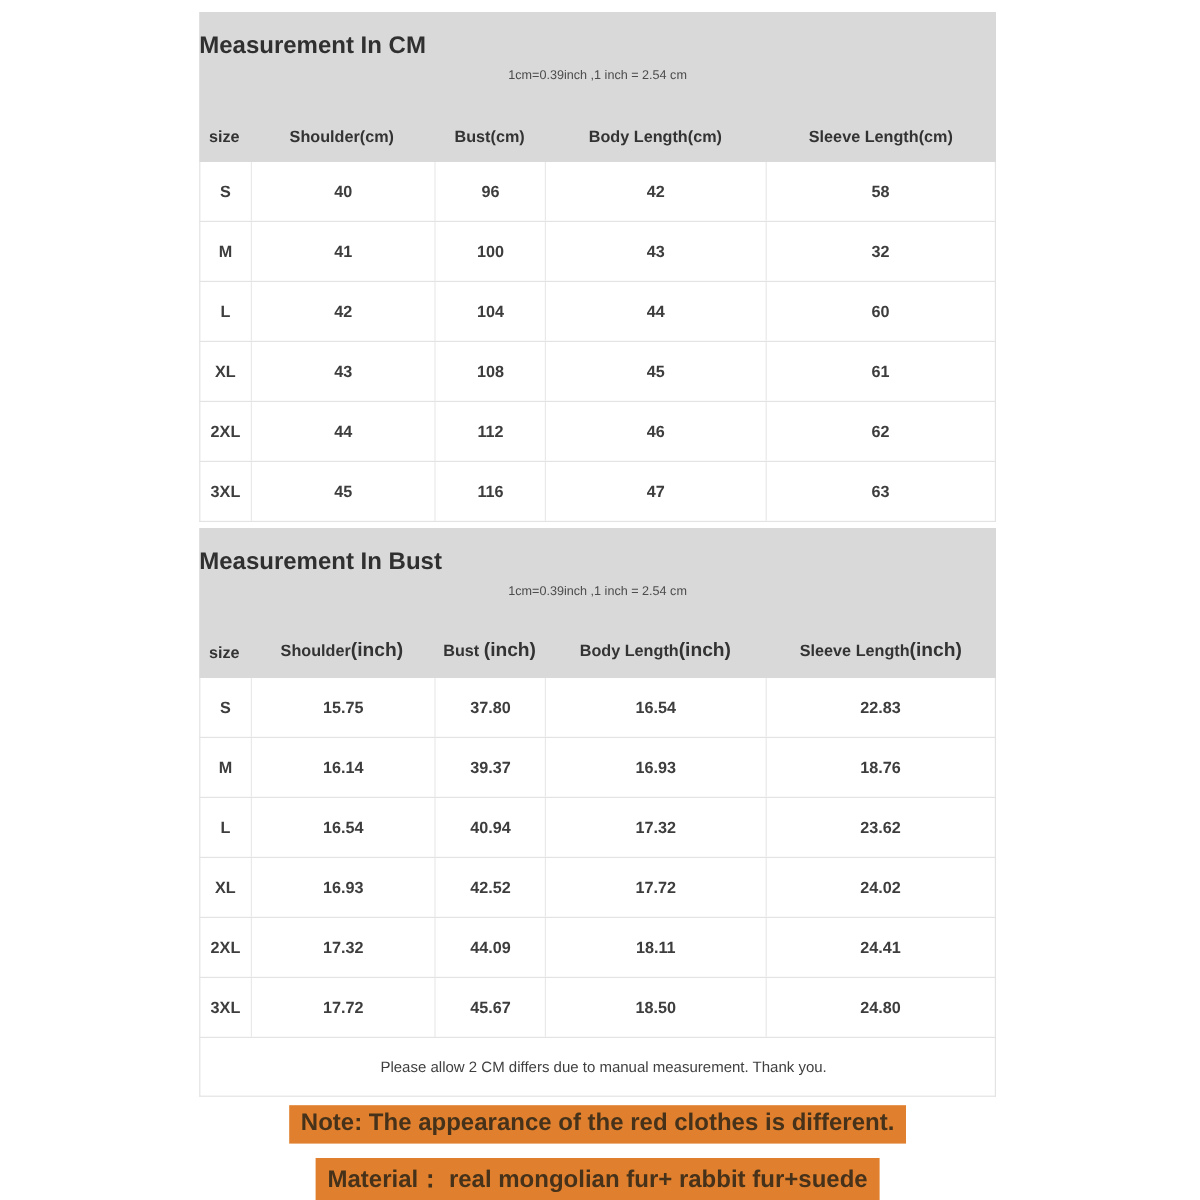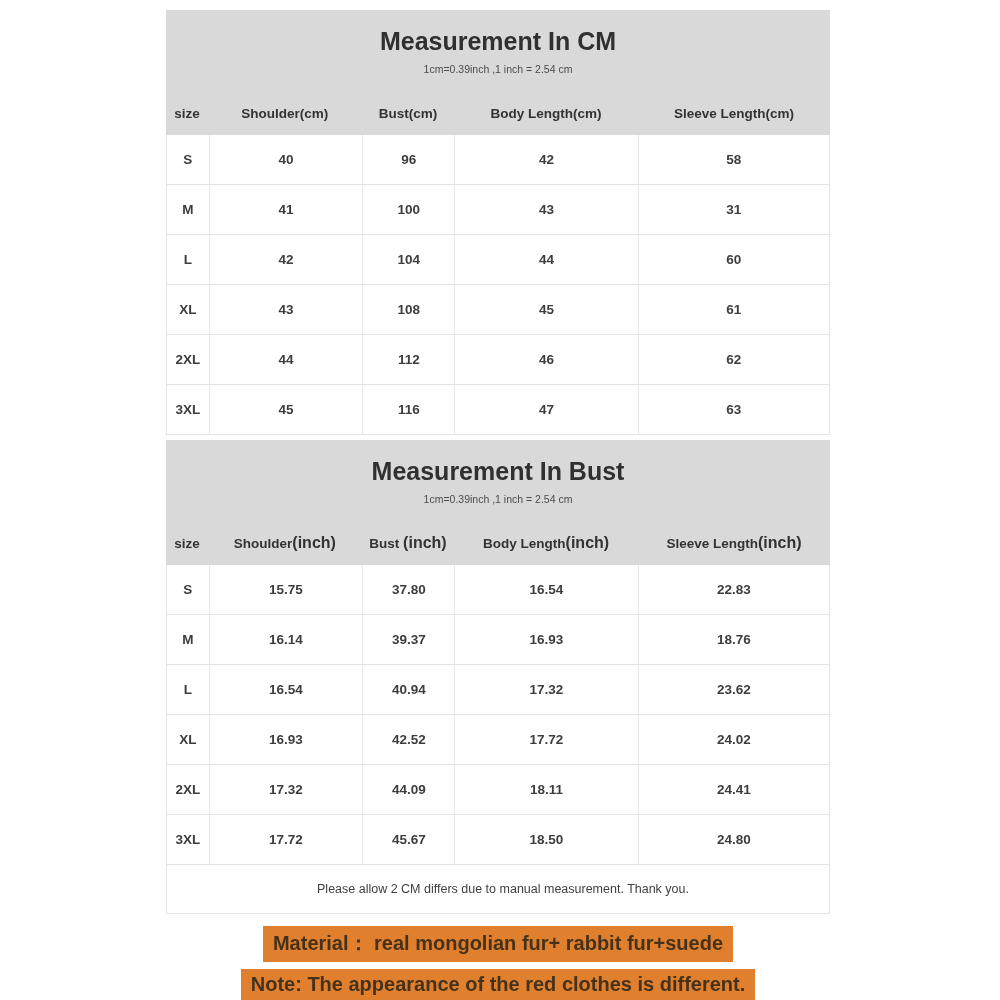--- a/index.html
+++ b/index.html
@@ -16,22 +16,22 @@
     padding-top: 10px;
   }
   
   .block-head {
     background: #d9d9d9;
     height: 125px;
     display: flex;
     flex-direction: column;
   }
   .block-title {
-    text-align: center;
-    font-size: 25px;
+    text-align: left;
+    font-size: 20px;
     font-weight: bold;
     color: #303030;
     margin-top: 16px;
     line-height: 1.2;
   }
   .block-subtitle {
     text-align: center;
     font-size: 10.5px;
     font-weight: normal;
     color: #4c4c4c;
@@ -121,21 +121,21 @@
           <div class="cell">40</div>
           <div class="cell">96</div>
           <div class="cell">42</div>
           <div class="cell">58</div>
         </div>
         <div class="grid t-row">
           <div class="cell">M</div>
           <div class="cell">41</div>
           <div class="cell">100</div>
           <div class="cell">43</div>
-          <div class="cell">31</div>
+          <div class="cell">32</div>
         </div>
         <div class="grid t-row">
           <div class="cell">L</div>
           <div class="cell">42</div>
           <div class="cell">104</div>
           <div class="cell">44</div>
           <div class="cell">60</div>
         </div>
         <div class="grid t-row">
           <div class="cell">XL</div>
@@ -215,19 +215,19 @@
           <div class="cell">45.67</div>
           <div class="cell">18.50</div>
           <div class="cell">24.80</div>
         </div>
       </div>
   </section>
 
   <div class="measure-note-row">Please allow 2 CM differs due to manual measurement. Thank you.</div>
 
   <div class="hl-wrap">
+    <span class="hl hl-note">Note: The appearance of the red clothes is different.</span>
+  </div>
+  <div class="hl-wrap">
     <span class="hl hl-material">Material：  real mongolian fur+ rabbit fur+suede</span>
   </div>
-  <div class="hl-wrap">
-    <span class="hl hl-note">Note: The appearance of the red clothes is different.</span>
-  </div>
 
 </div>
 
 </body></html>

